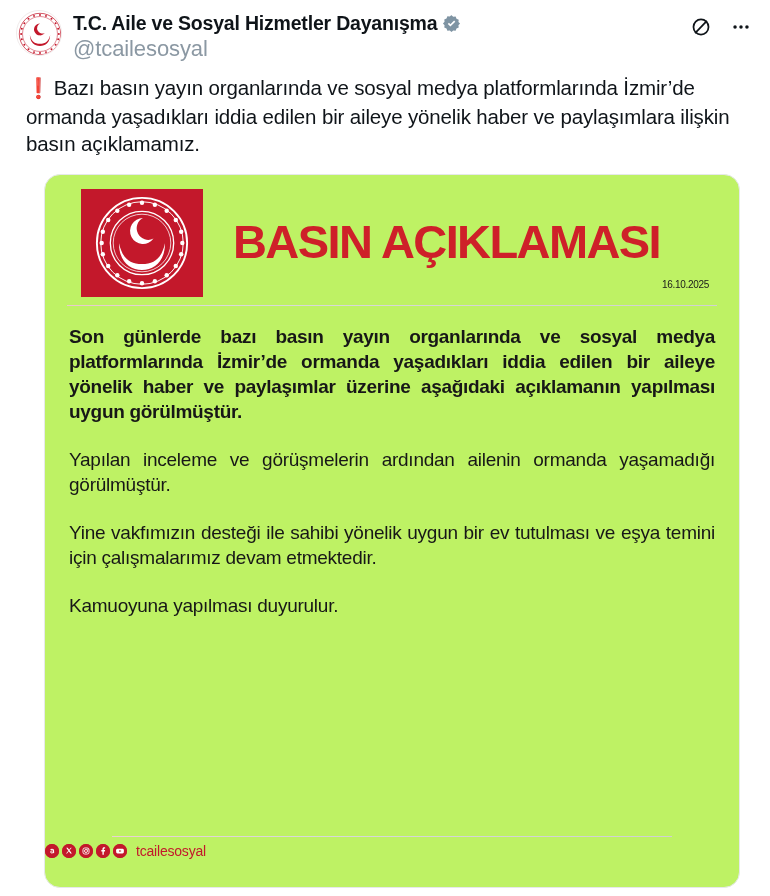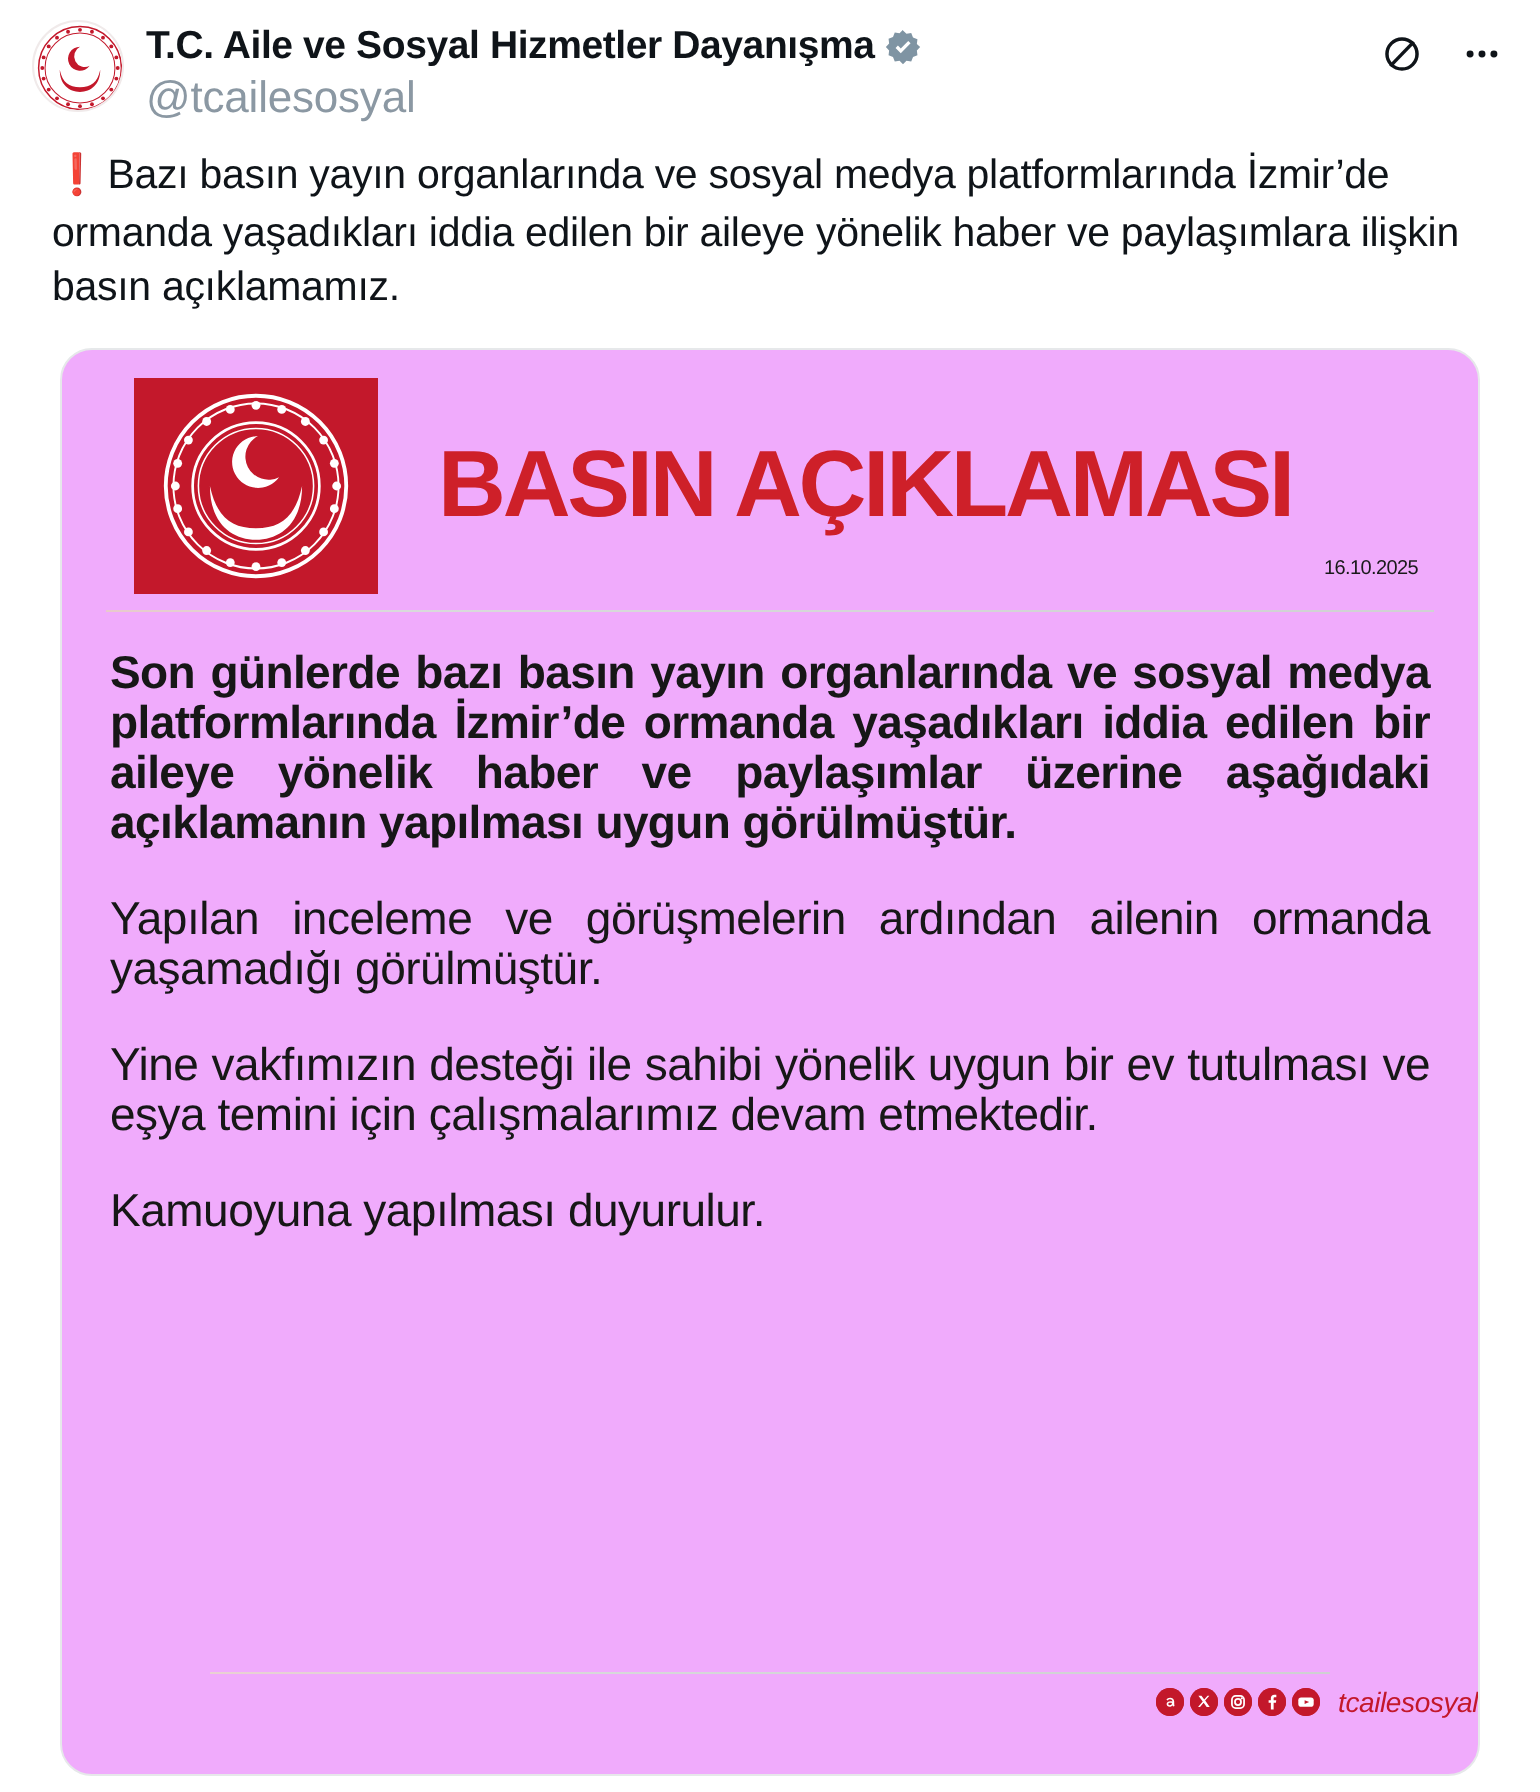--- a/index.html
+++ b/index.html
@@ -92,24 +92,24 @@
   }
   .warn-emoji {
     color: #e0303a;
     font-weight: bold;
     font-size: 20px;
     margin-right: 3px;
   }
 
   
   .card {
-    margin: 16px 30px 8px 30px;
+    margin: 16px 30px 8px 44px;
     border: 1px solid #e6e8ea;
     border-radius: 16px;
-    background: #f0abfc;
+    background: #bef264;
     overflow: hidden;
     height: 714px;
     position: relative;
   }
 
   .card-inner {
     padding: 14px 22px 0 22px;
   }
 
   .release-head {
@@ -160,21 +160,21 @@
   .head-rule {
     height: 1px;
     background: linear-gradient(to right, #e9c9cc 0%, #d9dadb 22%, #d0d1d3 100%);
     margin: 8px 0 0 0;
   }
 
   
   .body-copy { padding: 18px 2px 0 2px; }
 
   .para {
-    font-size: 23px;
+    font-size: 19px;
     line-height: 25px;
     color: #171717;
     text-align: justify;
     letter-spacing: -0.25px;
     margin-bottom: 23px;
   }
   .para.lead { font-weight: bold; letter-spacing: -0.3px; }
   .para.last { margin-bottom: 0; }
 
   
@@ -196,23 +196,22 @@
   .footer-rule {
     height: 1px;
     width: 560px;
     margin: 0 auto 6px auto;
     background: linear-gradient(to right, #ead0d3 0%, #d7d8da 35%, #cfd0d2 100%);
   }
 
   .footer-social {
     display: flex;
     align-items: center;
-    justify-content: flex-end;
+    justify-content: flex-start;
     gap: 3px;
-    font-style: italic;
   }
   .social-icon {
     width: 14px; height: 14px;
     border-radius: 50%;
     background: #C3182B;
     display: inline-flex;
     align-items: center;
     justify-content: center;
     color: #ffffff;
     font-size: 9px;

